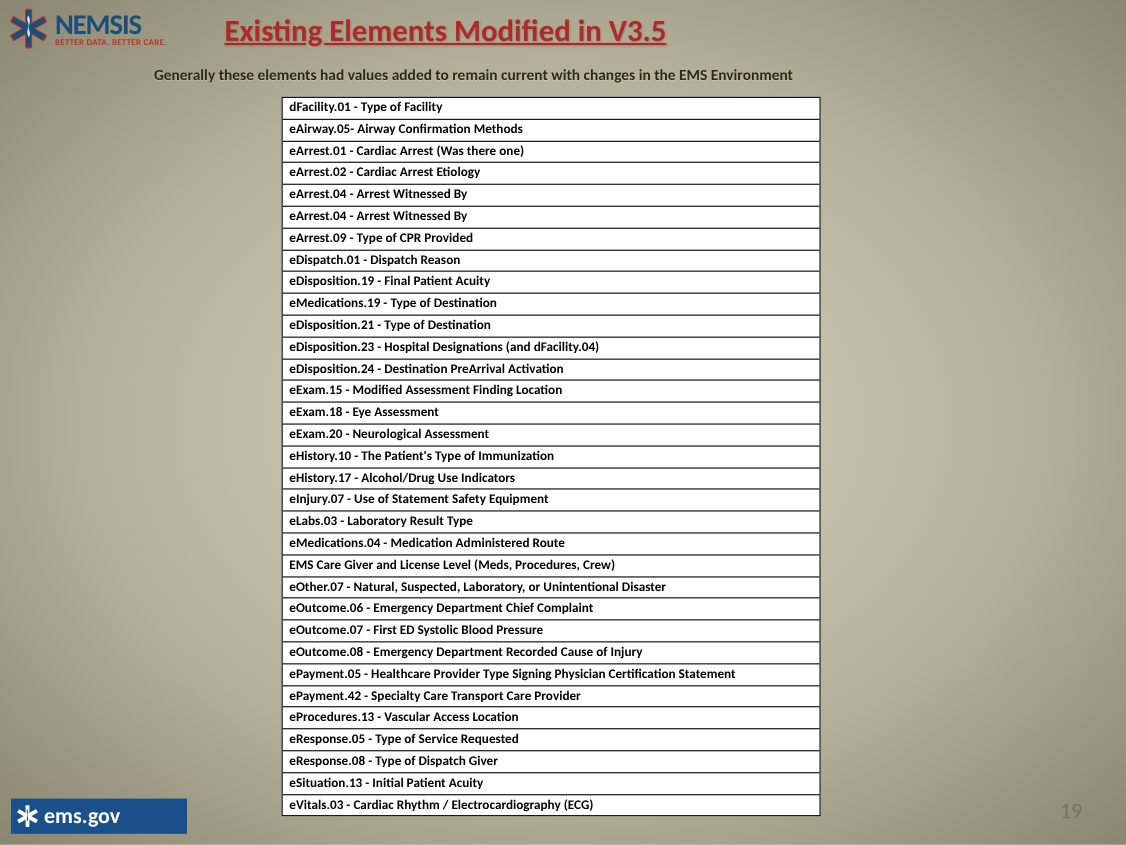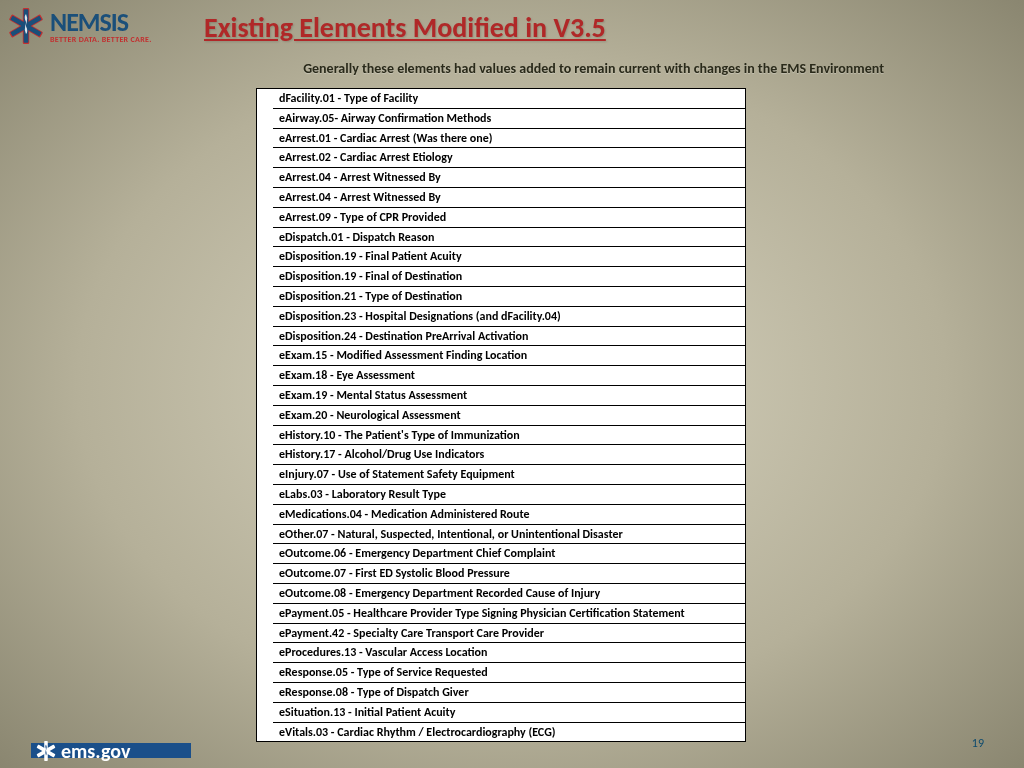--- a/index.html
+++ b/index.html
@@ -48,21 +48,21 @@
     font-weight: 700;
     color: #b02828;
     text-shadow: 1px 1px 2px rgba(0,0,0,0.15);
     text-decoration: underline;
   }
   .subtitle {
     position: absolute;
     top: 60px;
     left: 0;
     right: 0;
-    text-align: right;
+    text-align: left;
     font-size: 14px;
     font-weight: 700;
     color: #2a2a1a;
     text-shadow: 0 1px 1px rgba(255,255,255,0.3);
     padding: 0 140px;
   }
   .table-wrap {
     position: absolute;
     top: 88px;
     left: 256px;
@@ -70,49 +70,47 @@
     border: 1.5px solid #000;
     background: #fff;
   }
   .row {
     border-bottom: 1px solid #000;
     font-size: 12px;
     font-weight: 700;
     padding: 1px 4px 1px 6px;
     color: #000;
     line-height: 1.4;
-    margin-left: 16px;
   }
   .row:last-child { border-bottom: none; }
   .ems-logo {
     position: absolute;
     bottom: 10px;
     left: 10px;
     width: 160px;
-    height: 15px;
+    height: 32px;
     background: #1a4f8a;
     display: flex;
     align-items: center;
     padding-left: 4px;
     color: #fff;
     font-weight: 700;
     font-size: 20px;
-    margin-left: 21px;
   }
   .ems-star {
     width: 22px;
     height: 22px;
     margin-right: 4px;
   }
   .page-num {
     position: absolute;
     bottom: 18px;
     right: 40px;
-    font-size: 12px;
-    color: #0c4a6e;
+    font-size: 20px;
+    color: #737373;
   }
 </style>
 </head>
 <body>
 
 <div class="nemsis-logo">
   <svg class="star-of-life" viewBox="0 0 100 100">
     <g fill="#c23030">
       <rect x="42" y="5" width="16" height="90" rx="3"></rect>
       <rect x="42" y="5" width="16" height="90" rx="3" transform="rotate(60 50 50)"></rect>
@@ -137,34 +135,34 @@
 <div class="table-wrap" id="table-wrap">
     <div class="row">dFacility.01 - Type of Facility</div>
     <div class="row">eAirway.05- Airway Confirmation Methods</div>
     <div class="row">eArrest.01 - Cardiac Arrest (Was there one)</div>
     <div class="row">eArrest.02 - Cardiac Arrest Etiology</div>
     <div class="row">eArrest.04 - Arrest Witnessed By</div>
     <div class="row">eArrest.04 - Arrest Witnessed By</div>
     <div class="row">eArrest.09 - Type of CPR Provided</div>
     <div class="row">eDispatch.01 - Dispatch Reason</div>
     <div class="row">eDisposition.19 - Final Patient Acuity</div>
-    <div class="row">eDisposition.19 - Final of Destination</div>
+    <div class="row">eMedications.19 - Type of Destination</div>
     <div class="row">eDisposition.21 - Type of Destination</div>
     <div class="row">eDisposition.23 - Hospital Designations (and dFacility.04)</div>
     <div class="row">eDisposition.24 - Destination PreArrival Activation</div>
     <div class="row">eExam.15 - Modified Assessment Finding Location</div>
     <div class="row">eExam.18 - Eye Assessment</div>
-    <div class="row">eExam.19 - Mental Status Assessment</div>
     <div class="row">eExam.20 - Neurological Assessment</div>
     <div class="row">eHistory.10 - The Patient's Type of Immunization</div>
     <div class="row">eHistory.17 - Alcohol/Drug Use Indicators</div>
     <div class="row">eInjury.07 - Use of Statement Safety Equipment</div>
     <div class="row">eLabs.03 - Laboratory Result Type</div>
     <div class="row">eMedications.04 - Medication Administered Route</div>
-    <div class="row">eOther.07 - Natural, Suspected, Intentional, or Unintentional Disaster</div>
+    <div class="row">EMS Care Giver and License Level (Meds, Procedures, Crew)</div>
+    <div class="row">eOther.07 - Natural, Suspected, Laboratory, or Unintentional Disaster</div>
     <div class="row">eOutcome.06 - Emergency Department Chief Complaint</div>
     <div class="row">eOutcome.07 - First ED Systolic Blood Pressure</div>
     <div class="row">eOutcome.08 - Emergency Department Recorded Cause of Injury</div>
     <div class="row">ePayment.05 - Healthcare Provider Type Signing Physician Certification Statement</div>
     <div class="row">ePayment.42 - Specialty Care Transport Care Provider</div>
     <div class="row">eProcedures.13 - Vascular Access Location</div>
     <div class="row">eResponse.05 - Type of Service Requested</div>
     <div class="row">eResponse.08 - Type of Dispatch Giver</div>
     <div class="row">eSituation.13 - Initial Patient Acuity</div>
     <div class="row">eVitals.03 - Cardiac Rhythm / Electrocardiography (ECG)</div>

